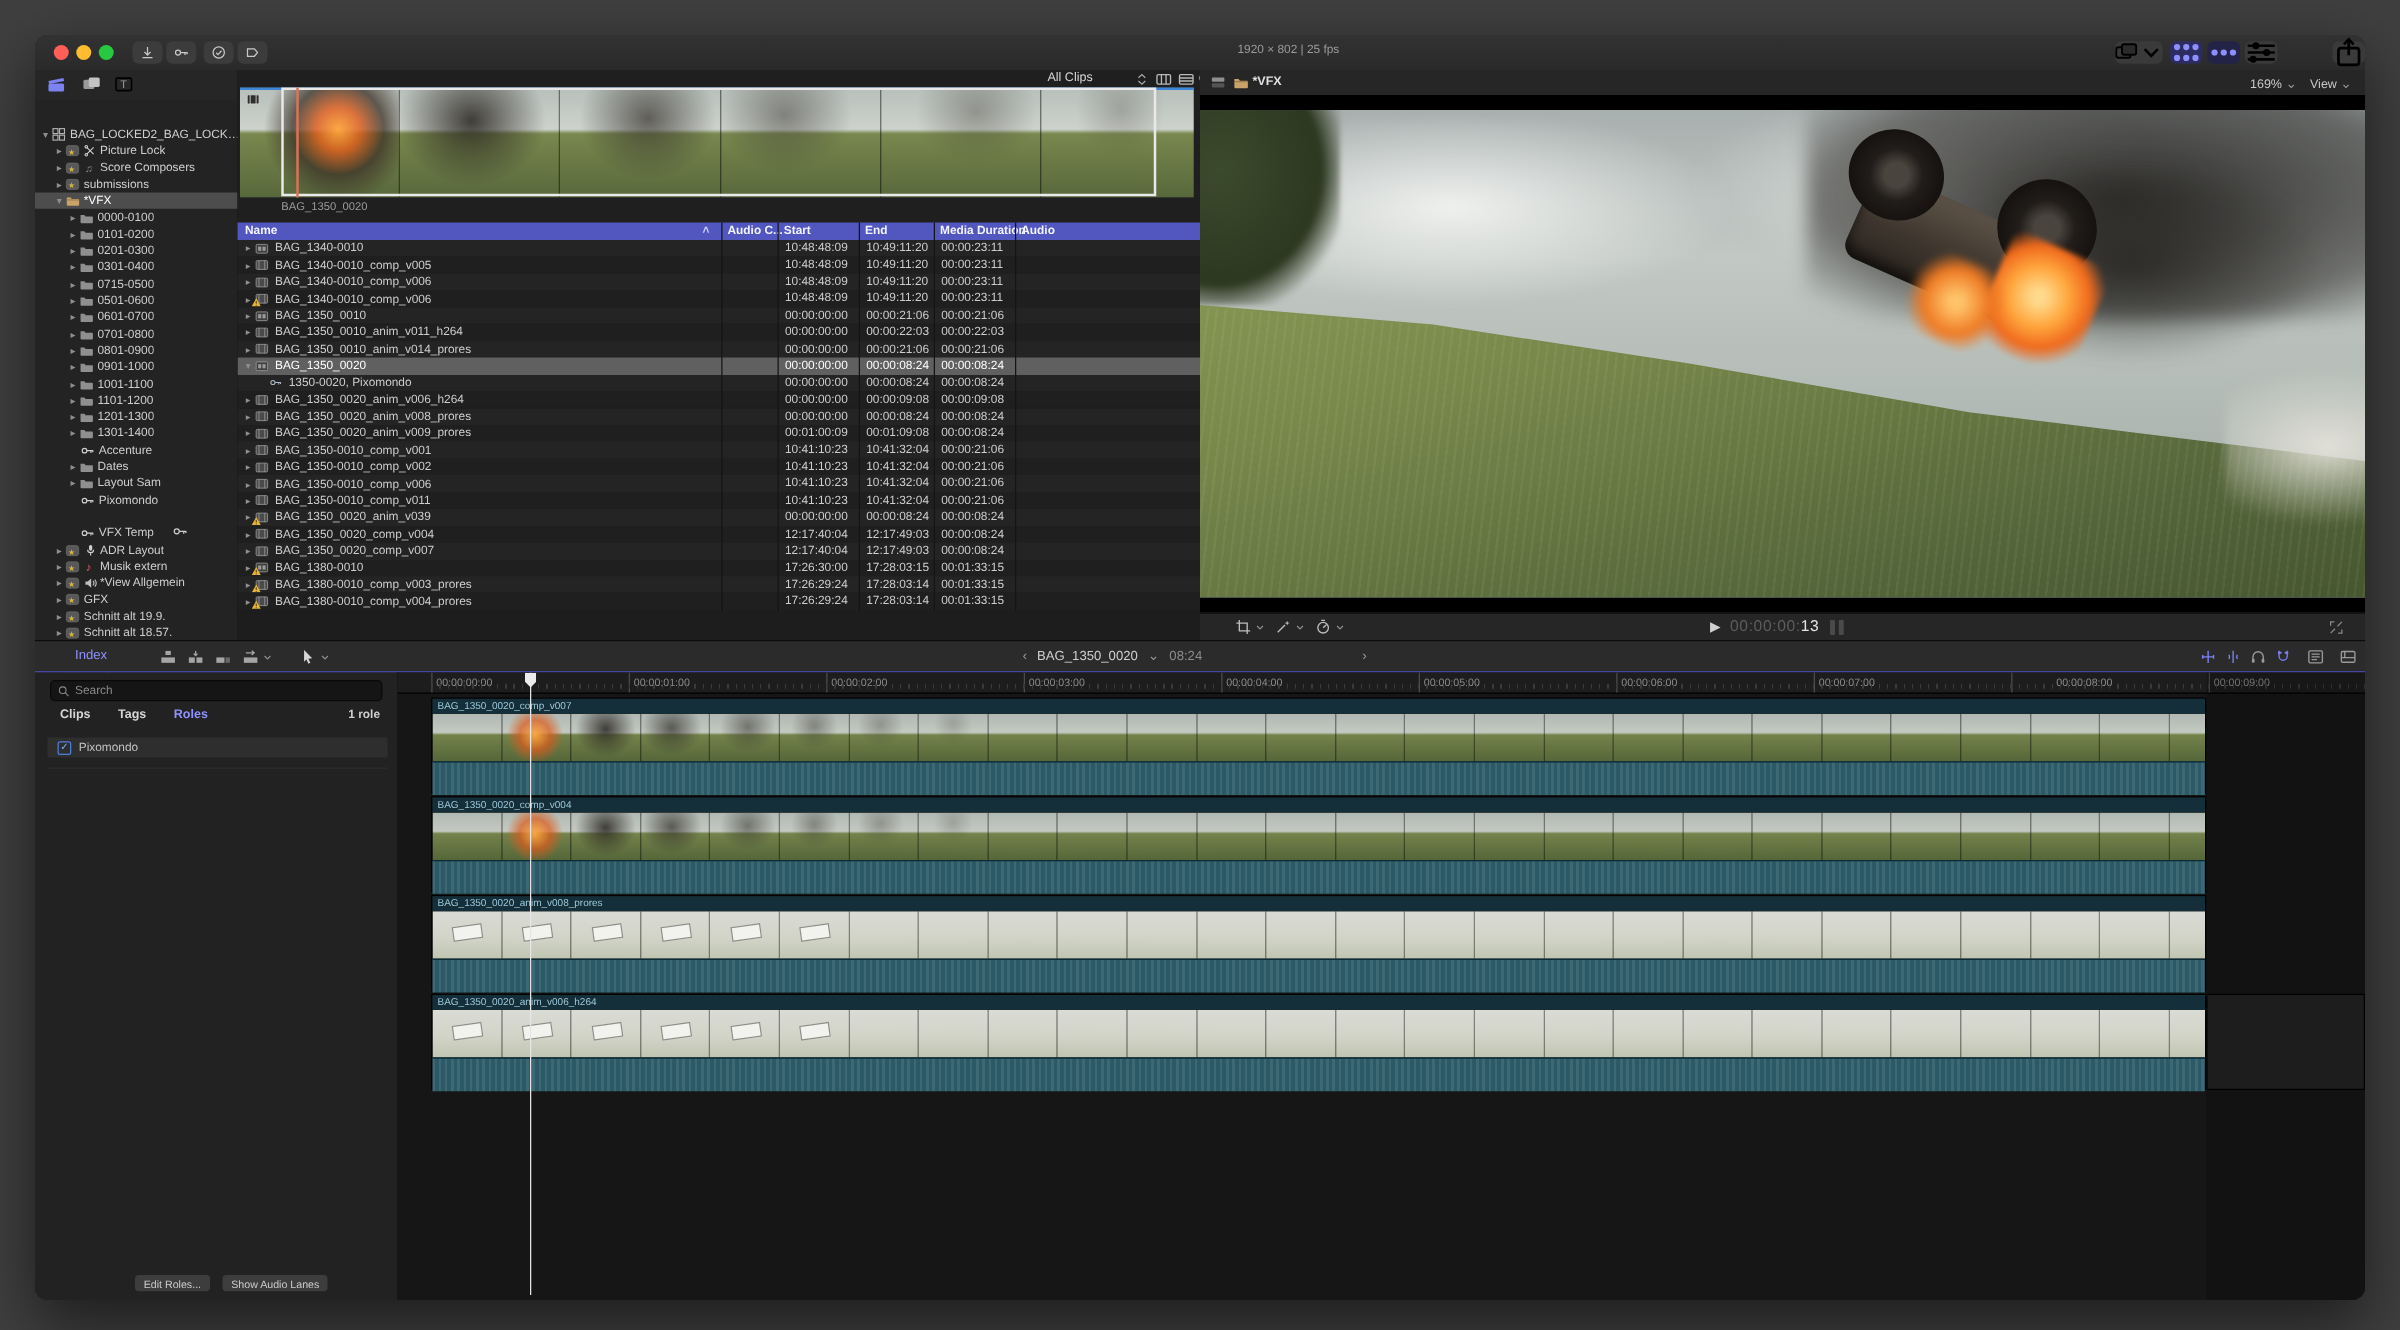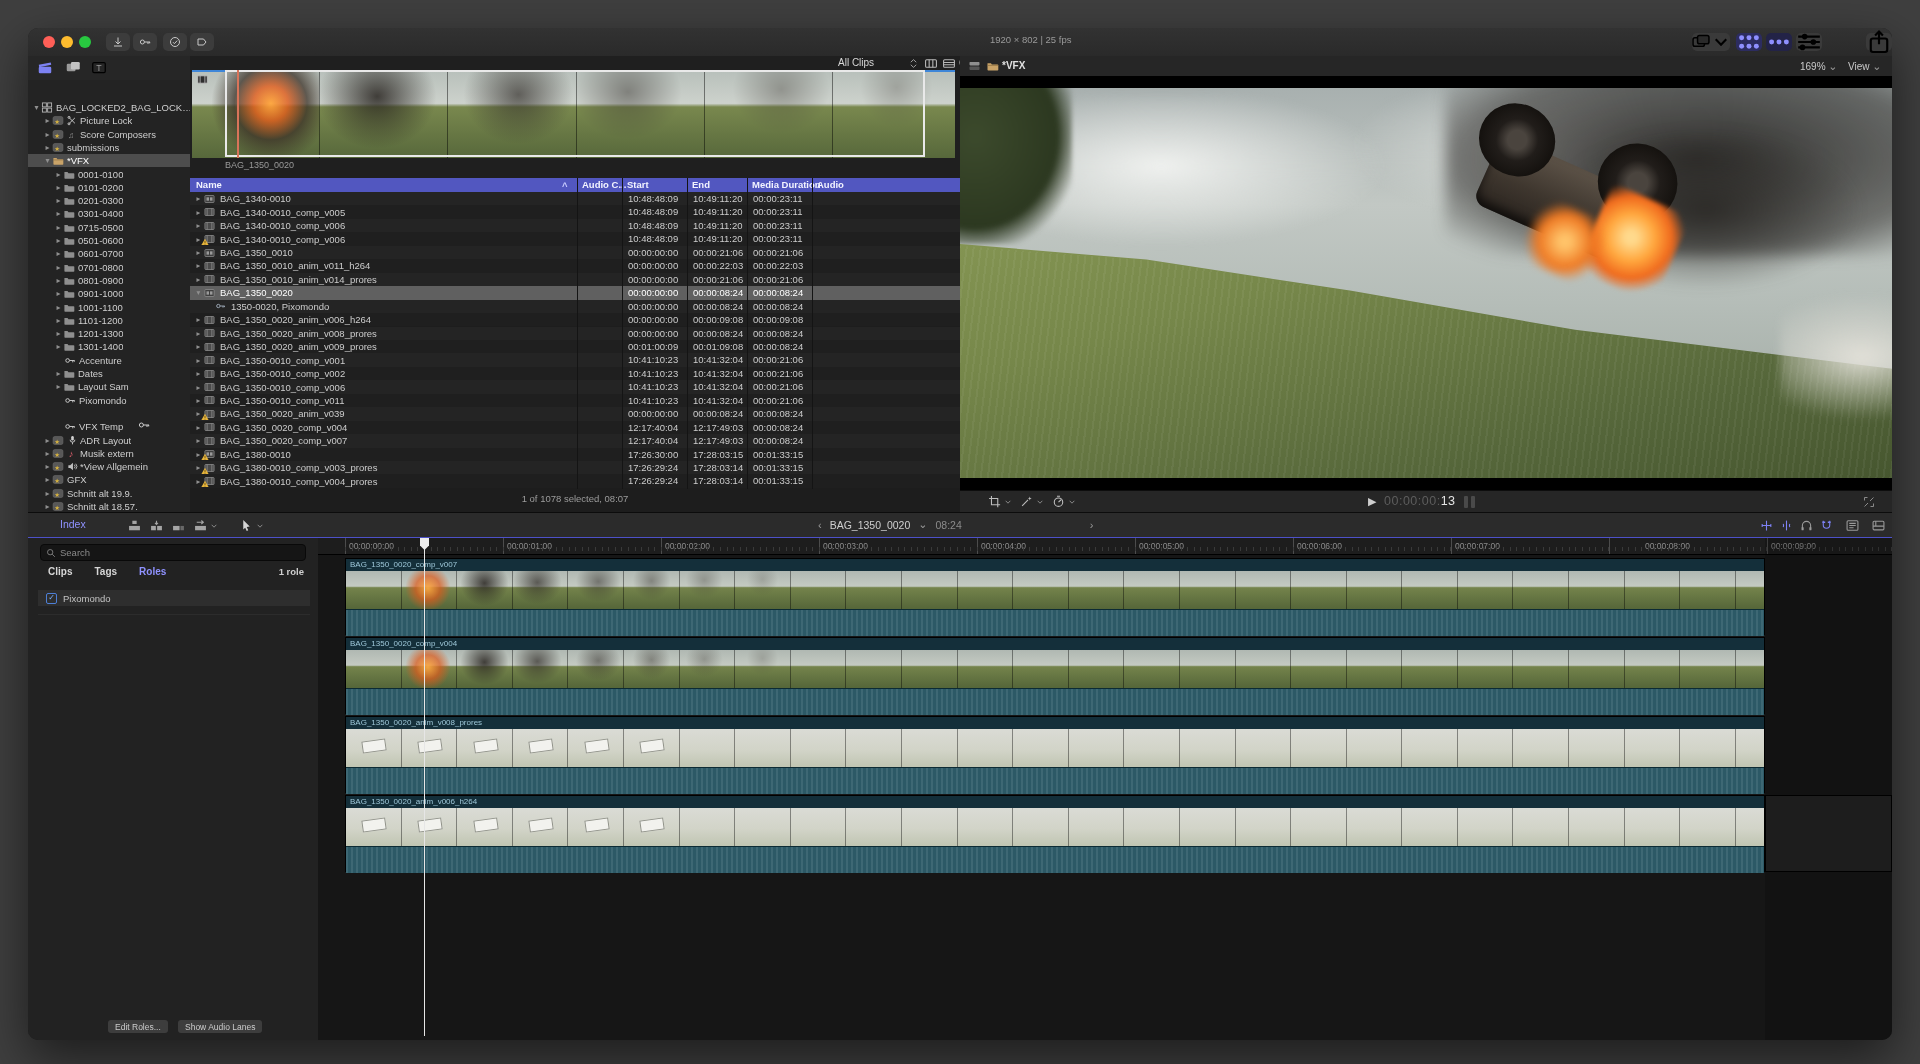--- a/index.html
+++ b/index.html
@@ -351,21 +351,21 @@
         </span>
         <span class="lbl">*VFX</span>
       </div>
       <div class="srow" style="top: 87.5px; padding-left: 26px;">
         <span class="disc">▸</span>
         <span class="ico">
           <svg viewBox="0 0 12 12" width="100%" height="100%" fill="none" stroke="currentColor" stroke-width="1">
             <path d="M1 3.2h3.4l1 1.4H11a.8.8 0 0 1 .8.8v4.3a.8.8 0 0 1-.8.8H1.8A.8.8 0 0 1 1 9.7z" fill="#8f8f8f" stroke="none"></path>
           </svg>
         </span>
-        <span class="lbl">0001-0100</span>
+        <span class="lbl">0000-0100</span>
       </div>
       <div class="srow" style="top: 100.8px; padding-left: 26px;">
         <span class="disc">▸</span>
         <span class="ico">
           <svg viewBox="0 0 12 12" width="100%" height="100%" fill="none" stroke="currentColor" stroke-width="1">
             <path d="M1 3.2h3.4l1 1.4H11a.8.8 0 0 1 .8.8v4.3a.8.8 0 0 1-.8.8H1.8A.8.8 0 0 1 1 9.7z" fill="#8f8f8f" stroke="none"></path>
           </svg>
         </span>
         <span class="lbl">0101-0200</span>
       </div>
@@ -1061,21 +1061,20 @@
                   </svg>
                 </span>
               </span>
               <span>BAG_1380-0010_comp_v004_prores</span>
             </div>
             <span class="tcell" style="left: 438px;">17:26:29:24</span>
             <span class="tcell" style="left: 503px;">17:28:03:14</span>
             <span class="tcell" style="left: 563px;">00:01:33:15</span>
           </div>
         </div>
-      <div id="tbl-status" class="a">1 of 1078 selected, 08:07</div>
     <div class="colline" style="left: 387px;"></div>
         <div class="colline" style="left: 432px;"></div>
         <div class="colline" style="left: 497px;"></div>
         <div class="colline" style="left: 557px;"></div>
         <div class="colline" style="left: 622px;"></div>
       </div>
   </div>
 
   <div id="viewer" class="a">
     <div id="v-head" class="a">

